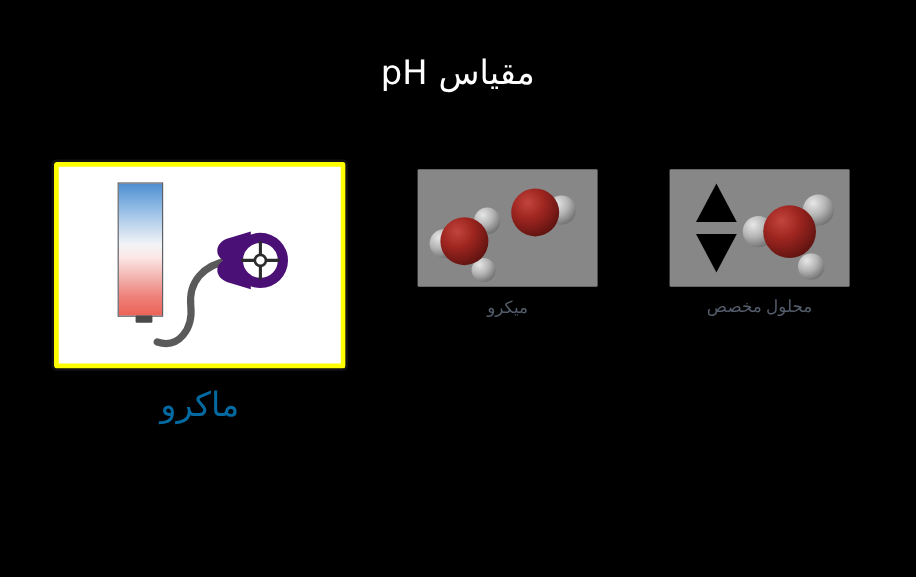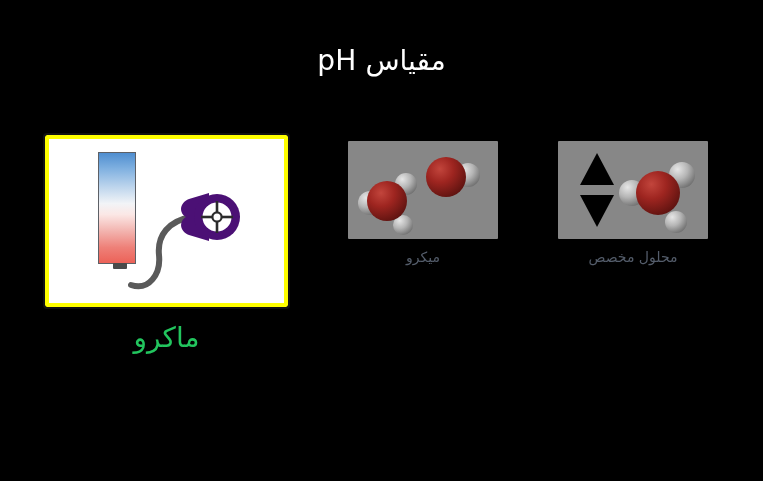--- a/index.html
+++ b/index.html
@@ -67,42 +67,42 @@
     height: 172px;
     background: #ffffff;
     border: 4px solid #ffff00;
     outline: 2px solid #121212;
     outline-offset: 0px;
     border-radius: 2px;
     margin-top: 5px;
   }
   .card-macro .card-label {
     margin-top: 14px;
-    color: #22c55e;
+    color: #0369a1;
     font-size: 28px;
     line-height: 34px;
   }
 
   
   .card-unselected .thumb-frame {
     width: 150px;
     height: 98px;
     background: #878787;
     border: 0;
     border-radius: 1px;
     margin-top: 11px;
   }
   .card-unselected .card-label {
     margin-top: 9px;
     color: #545d6b;
     font-size: 14px;
     line-height: 18px;
   }
   .card-micro   { left: 348px; }
-  .card-custom  { left: 558px; }
+  .card-custom  { left: 558px; font-family: Liberation Serif, serif; }
 
   .card-label {
     white-space: nowrap;
     user-select: none;
     text-align: center;
   }
 
   
   .macro-art {
     position: absolute;

